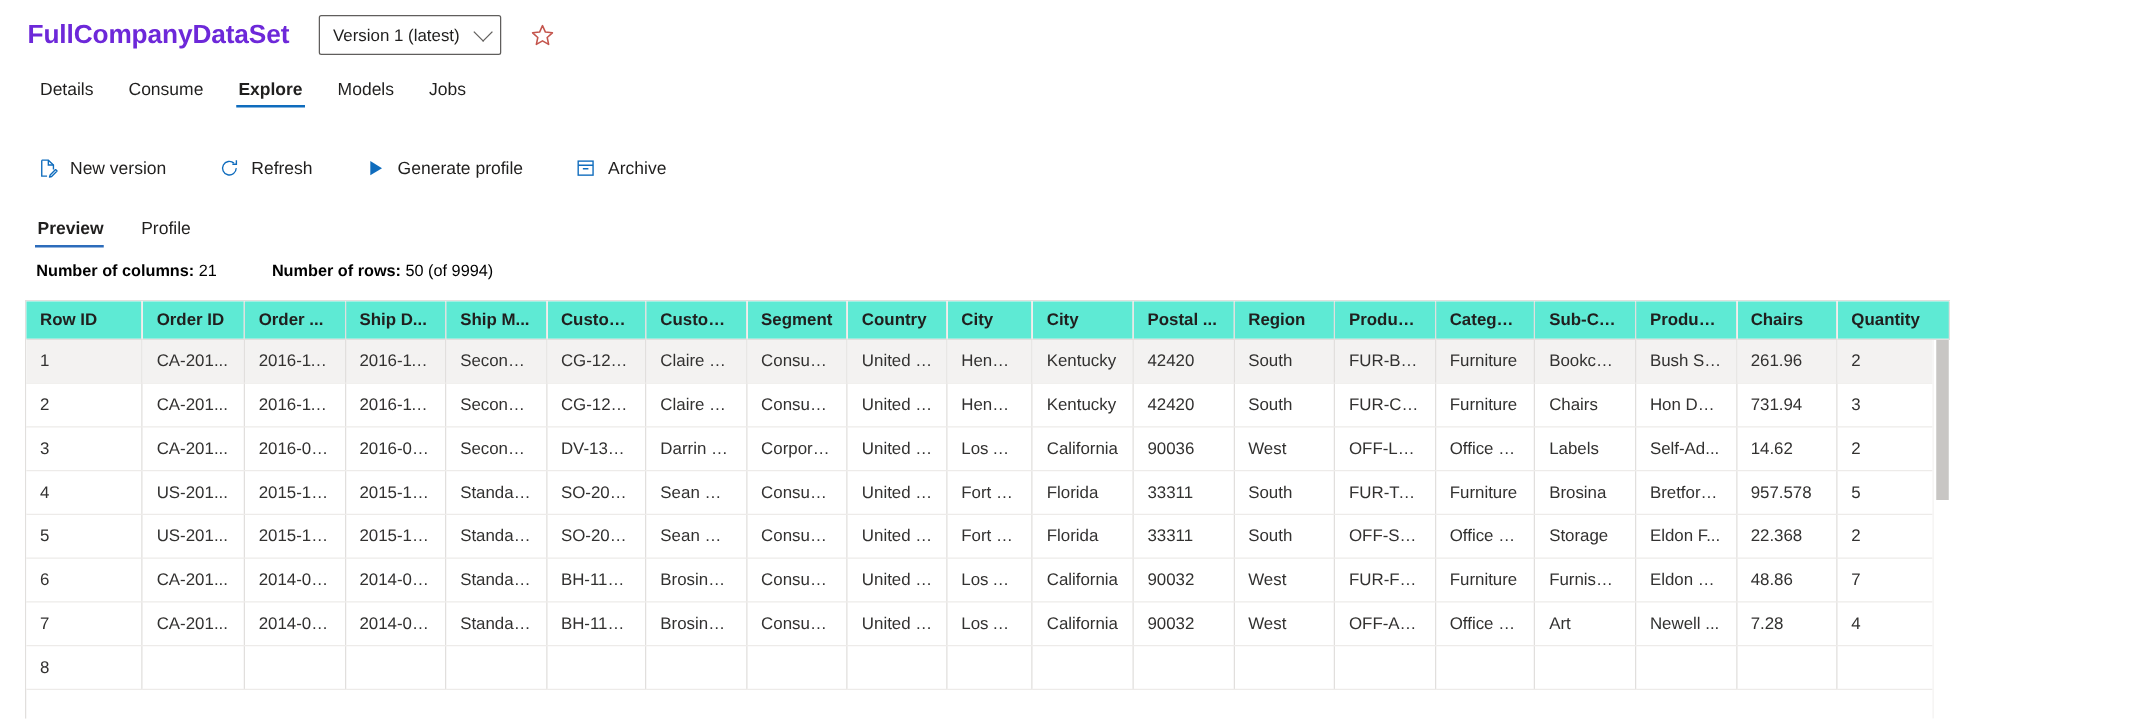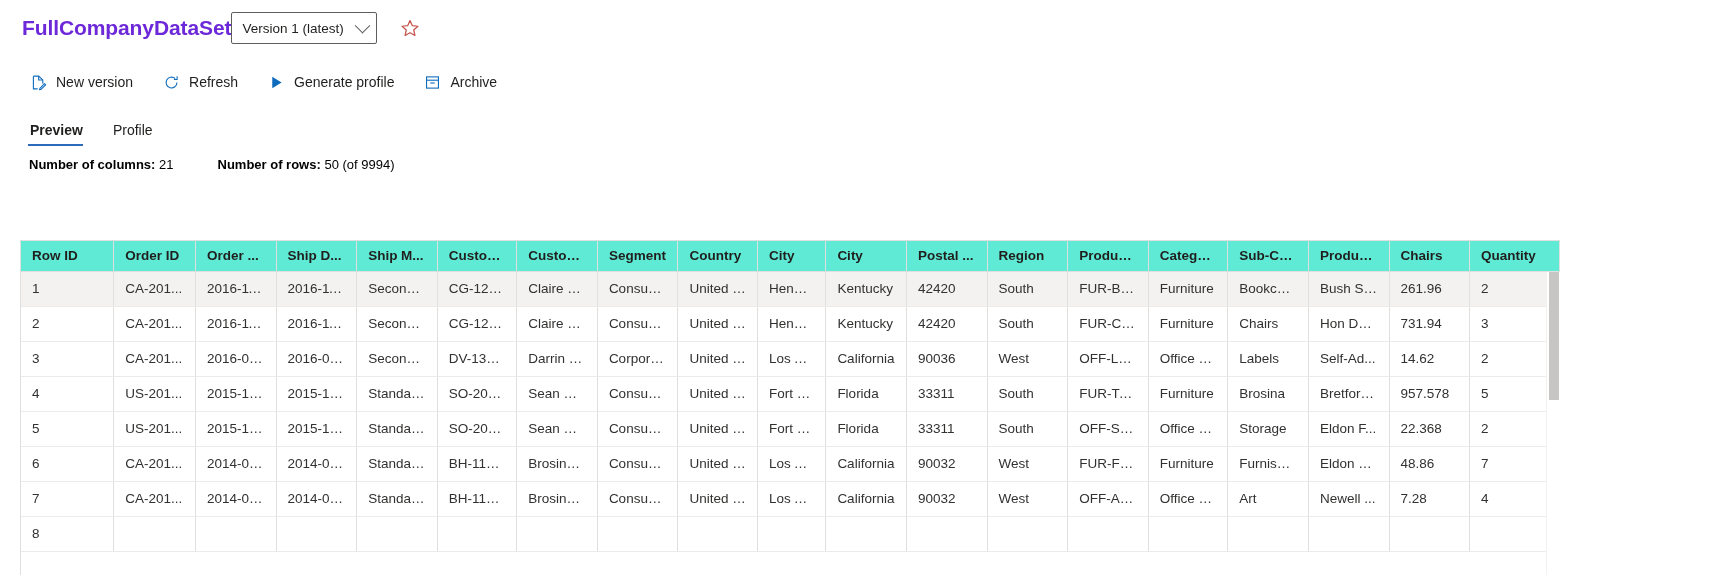--- a/index.html
+++ b/index.html
@@ -19,20 +19,21 @@
   .title-row {
     display: flex; align-items: center;
     padding: 8px 0 0 22px;
     height: 48px;
   }
   .page-title {
     font-size: 21px; font-weight: 600; color: #6d28d9;
     letter-spacing: -0.1px; white-space: nowrap;
   }
   .version-select {
+    margin-left: 24px;
     width: 146px; height: 32px;
     border: 1px solid #605e5c;
     border-radius: 2px;
     background: #fff;
     display: flex; align-items: center;
     padding: 0 8px 0 10px;
     cursor: pointer;
   }
   .version-select .vs-label {
     font-size: 13.5px; color: #201f1e; flex: 1; white-space: nowrap;
@@ -66,22 +67,22 @@
   .main-tab.active { font-weight: 700; }
   .main-tab.active::after {
     content:""; position:absolute; left:12px; right:12px; bottom:0;
     height:2px; background:#0f6cbd;
   }
   .main-tab:first-child.active::after { left:8px; }
 
   
   .cmdbar {
     display: flex; align-items: center;
-    padding-left: 26px; margin-top: 19px;
-    height: 30px; gap: 0;
+    padding-left: 26px; margin-top: 33px;
+    height: 30px; gap: 12px;
   }
   .cmd {
     display: flex; align-items: center; gap: 9px;
     font-size: 14px; color: #201f1e;
     padding: 4px 12px 4px 4px;
     margin-right: 14px;
     cursor: pointer; white-space: nowrap;
   }
   .cmd .ci { width: 17px; height: 17px; flex: none;
              display:flex; align-items:center; justify-content:center; }
@@ -173,20 +174,27 @@
       <span class="chev"></span>
     </div>
 
     <div class="fav-star">
       <svg width="20" height="20" viewBox="0 0 24 24" fill="none" stroke="#c4554d" stroke-width="1.5" stroke-linejoin="round">
         <polygon points="12,3 14.8,9.2 21.5,9.9 16.5,14.4 17.9,21 12,17.6 6.1,21 7.5,14.4 2.5,9.9 9.2,9.2"></polygon>
       </svg>
     </div>
   </div>
 
+  <div class="main-tabs">
+    <div class="main-tab"><span>Details</span></div>
+    <div class="main-tab"><span>Consume</span></div>
+    <div class="main-tab active"><span>Explore</span></div>
+    <div class="main-tab"><span>Models</span></div>
+    <div class="main-tab"><span>Jobs</span></div>
+  </div>
 
   <div class="cmdbar">
 
     <div class="cmd">
       <span class="ci">
         <svg width="17" height="17" viewBox="0 0 20 20" fill="none" stroke="#0f6cbd" stroke-width="1.3">
           <path d="M4 2.5h6.2L15 7v4.2"></path>
           <path d="M4 2.5v15h5"></path>
           <path d="M10.2 2.6V7H15"></path>
           <path d="M17 11.4l1.4 1.4-5.1 5.1-2 .6.6-2z" stroke-linejoin="round"></path>

